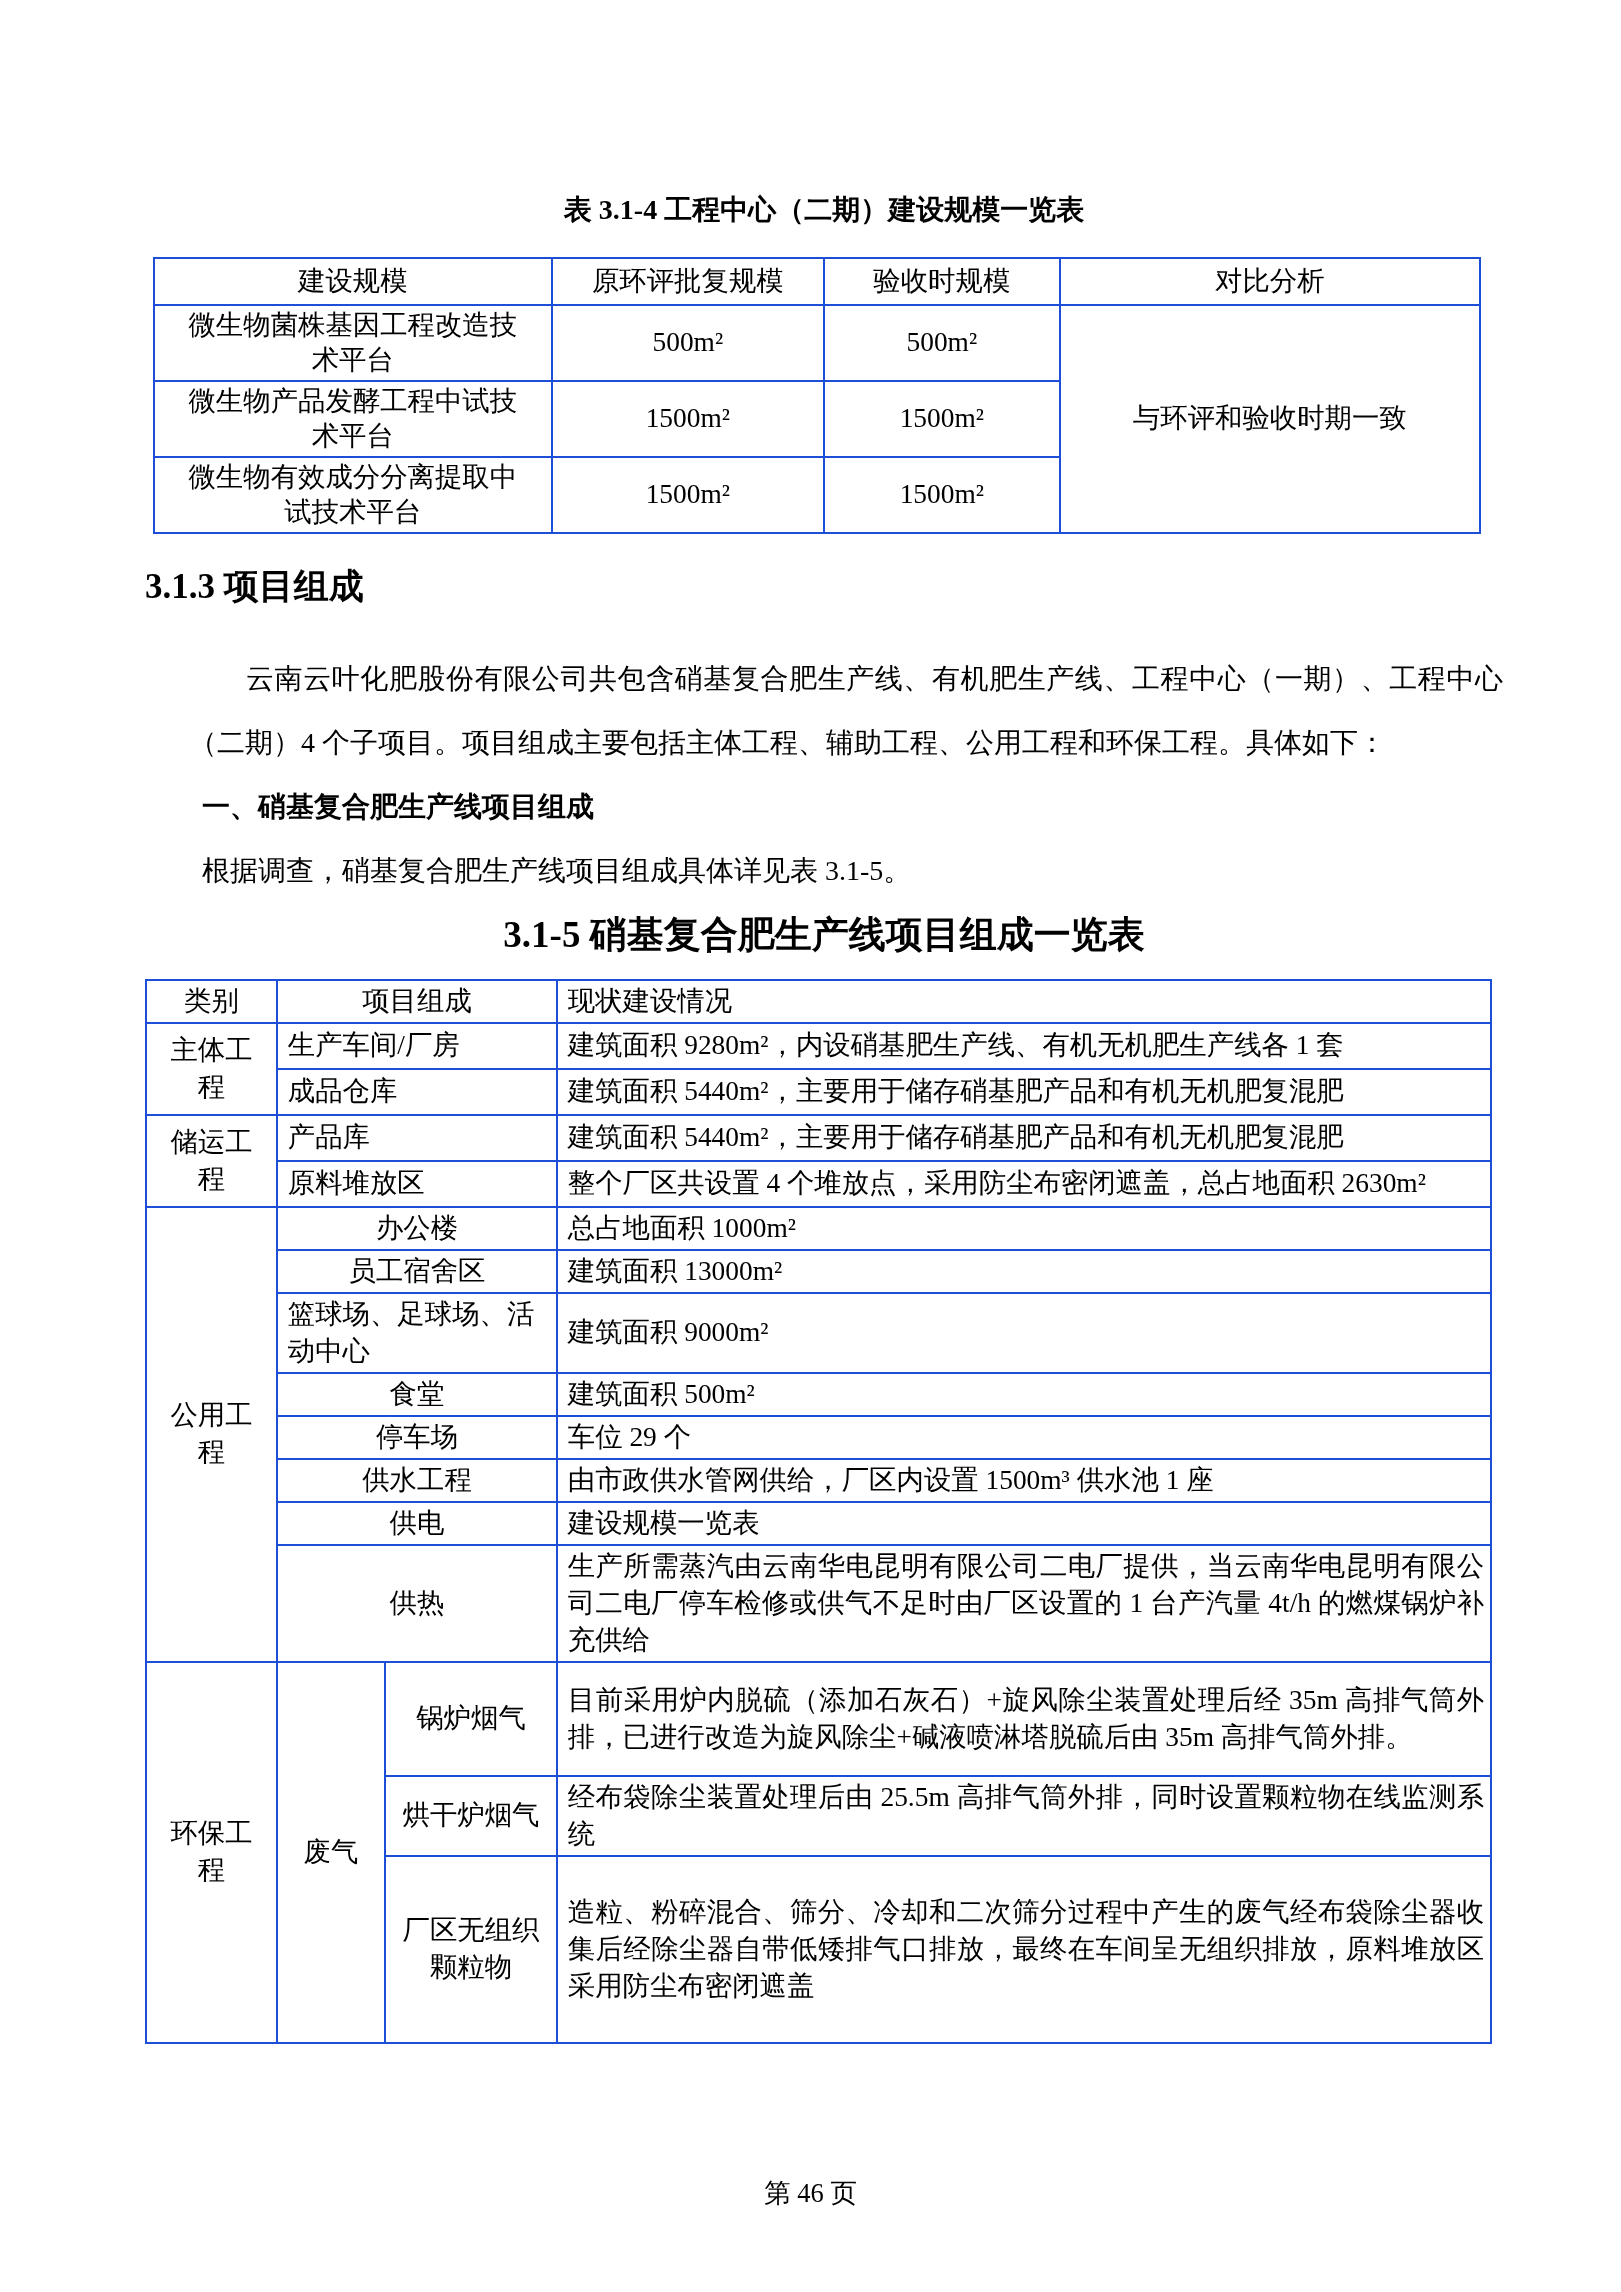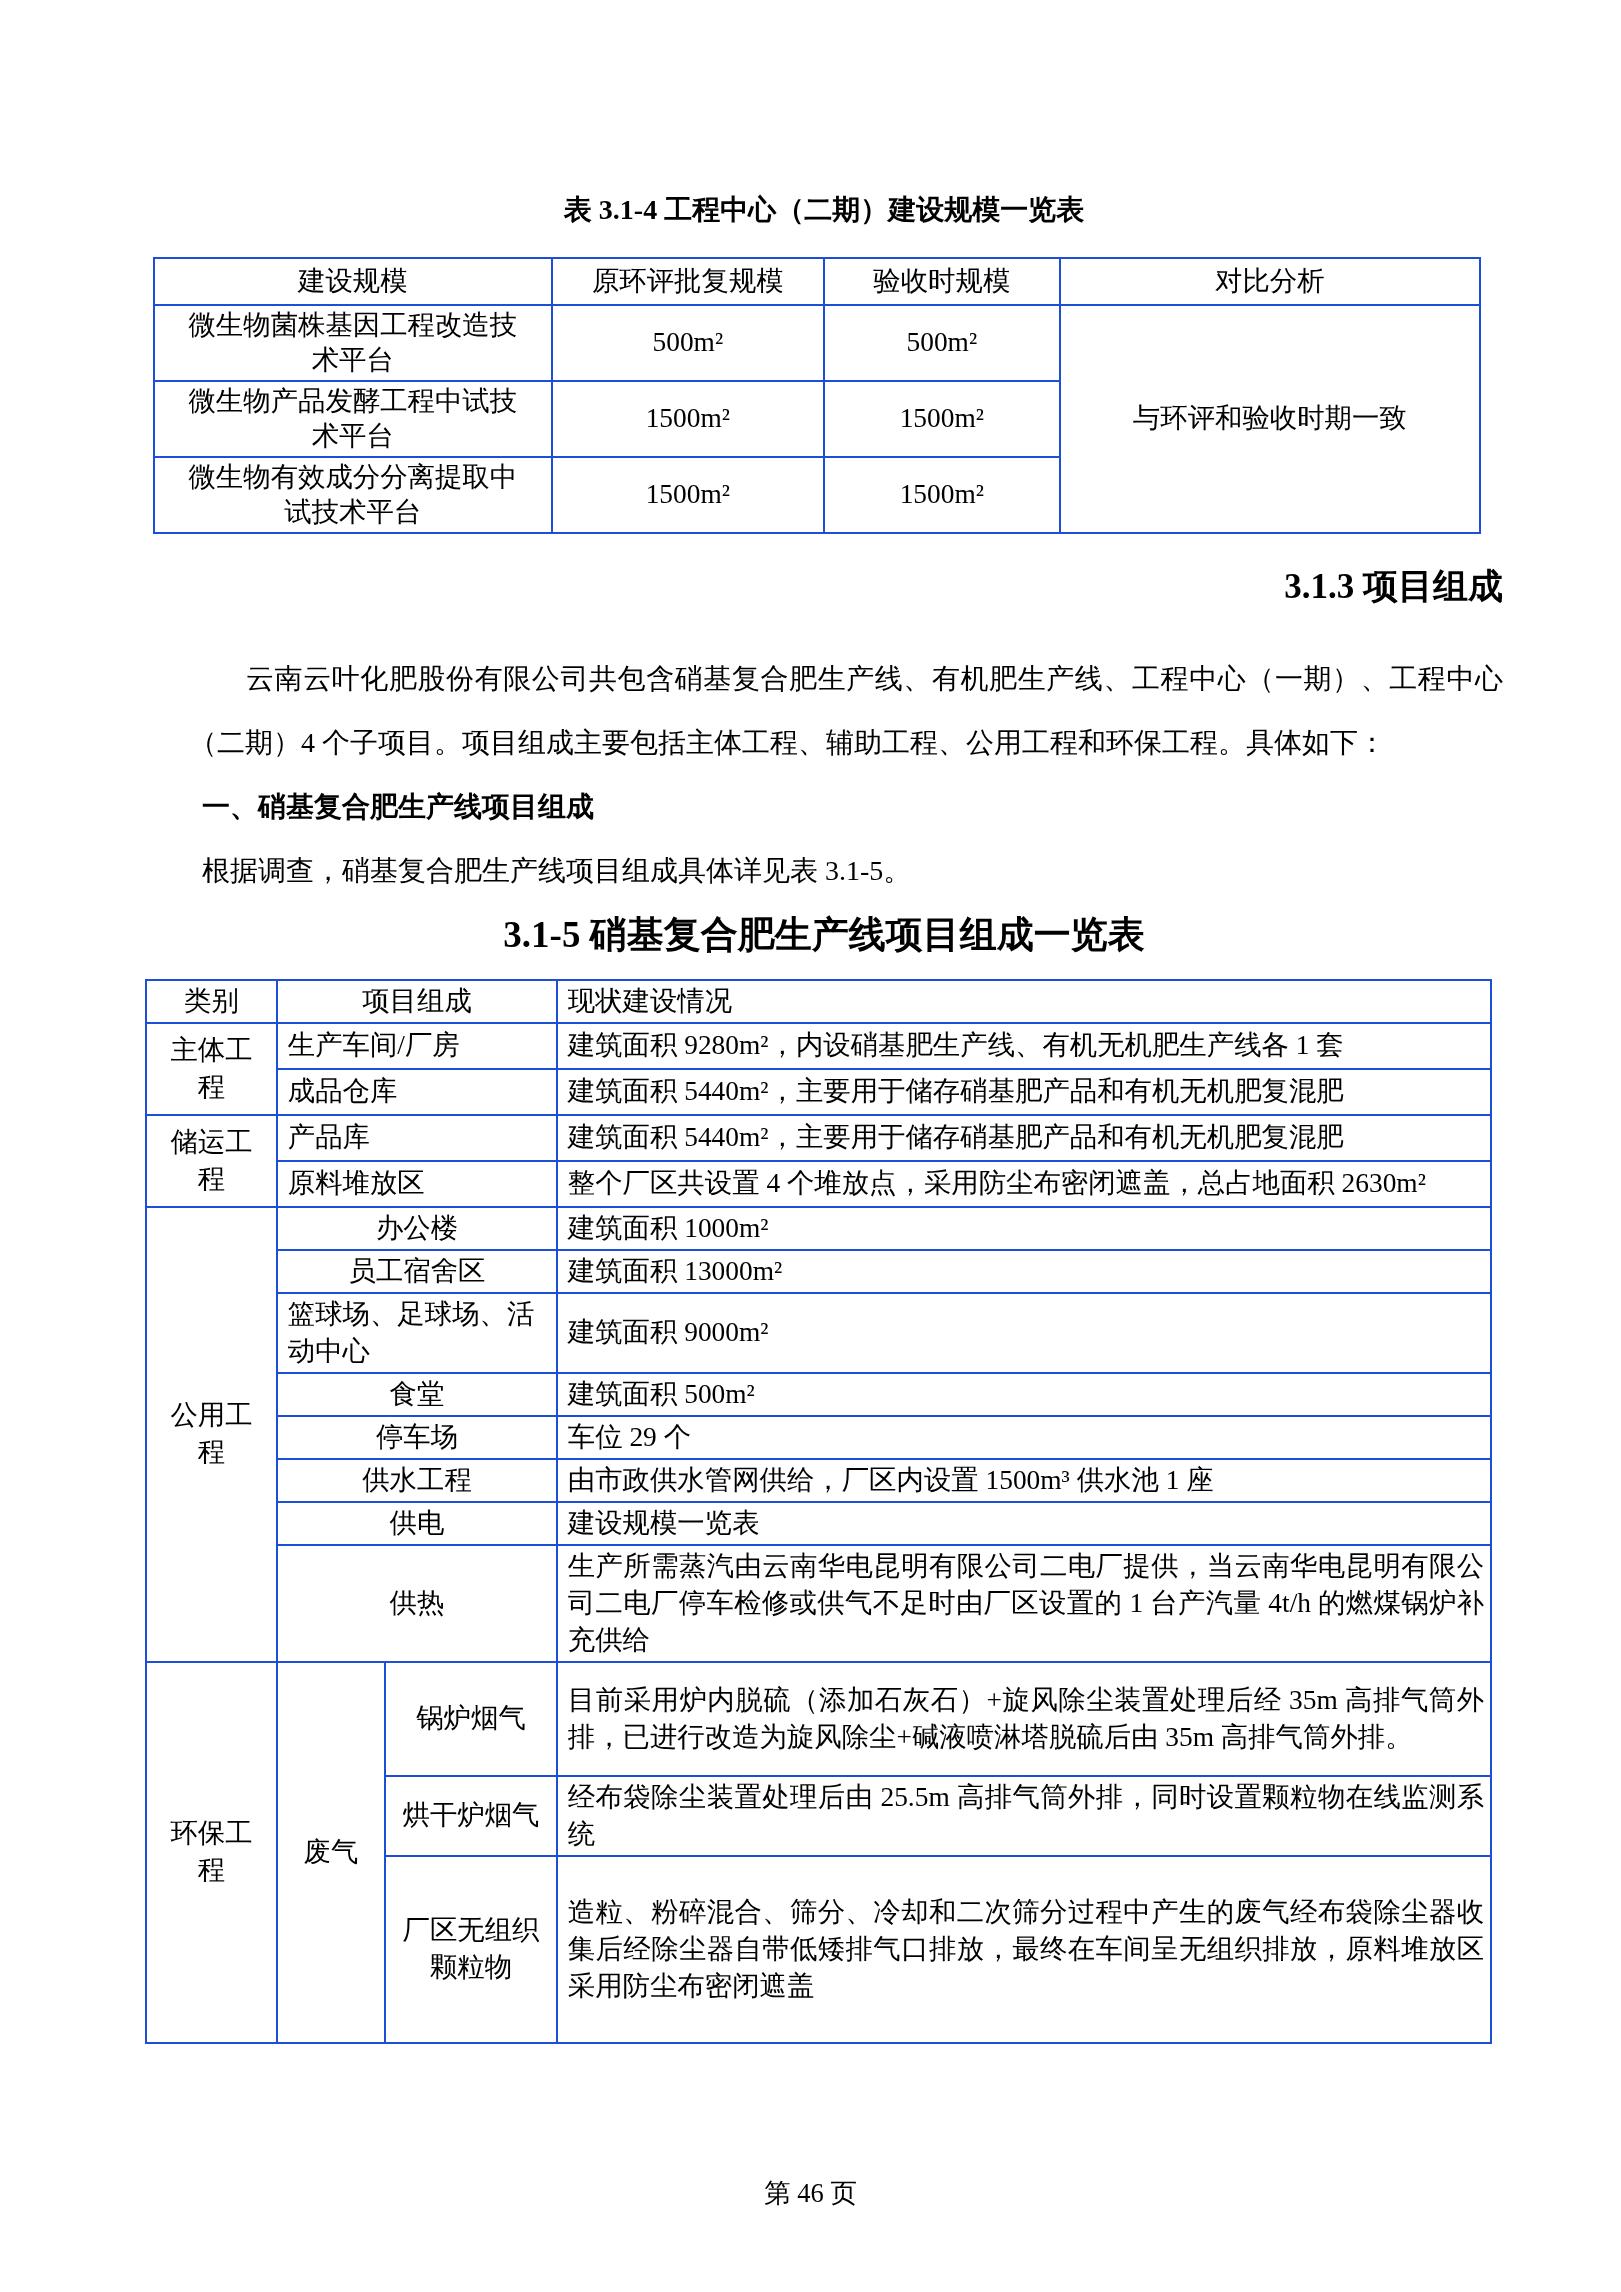--- a/index.html
+++ b/index.html
@@ -19,21 +19,21 @@
   td { border:2px solid #1d4ed8; vertical-align:middle; overflow:hidden; }
 
   
   .t1 { width:1326px; margin:23.5px 0 0 7.8px; font-size:27.4px; }
   .t1 td { text-align:center; line-height:35px; padding:2px 5.9px; white-space:pre-line; }
   .t1 tr.hd { height:47px; }
   .t1 tr.r  { height:74px; }
 
   
   .section-heading {
-    margin:27.4px 0 0 0; font-size:35px; font-weight:bold; line-height:51px;text-align:right;
+    margin:27.4px 0 0 0; font-size:35px; font-weight:bold; line-height:51px;
   }
   p.body { margin:0; font-size:28px; line-height:64px; text-align:justify; }
   p.first { margin-top:35px; text-indent:57px;margin-left:44px; }
   p.sub   { text-indent:57px; font-weight:bold; text-align:left; }
   p.lead  { text-indent:57px; text-align:left; }
   .t2-title { margin:0; text-align:center; font-weight:bold; font-size:37px; line-height:64px; }
 
   
   .t2 { width:1345px; margin-top:11.8px; font-size:27.4px; }
   .t2 td { line-height:37px; padding:2px 5.9px; }
@@ -138,21 +138,21 @@
       </tr>
       <tr class="h62">
         <td class="nameL" colspan="2">原料堆放区</td>
         <td class="desc">整个厂区共设置 4 个堆放点，采用防尘布密闭遮盖，总占地面积 2630m²</td>
       </tr>
 
       <tr class="h39">
         <td class="cat" rowspan="8">公用工
 程</td>
         <td class="nameC" colspan="2">办公楼</td>
-        <td class="desc">建筑面积 1000m²</td>
+        <td class="desc">总占地面积 1000m²</td>
       </tr>
       <tr class="h40">
         <td class="nameC" colspan="2">员工宿舍区</td>
         <td class="desc">建筑面积 13000m²</td>
       </tr>
       <tr class="h76">
         <td class="nameL" colspan="2">篮球场、足球场、活
 动中心</td>
         <td class="desc">建筑面积 9000m²</td>
       </tr>

